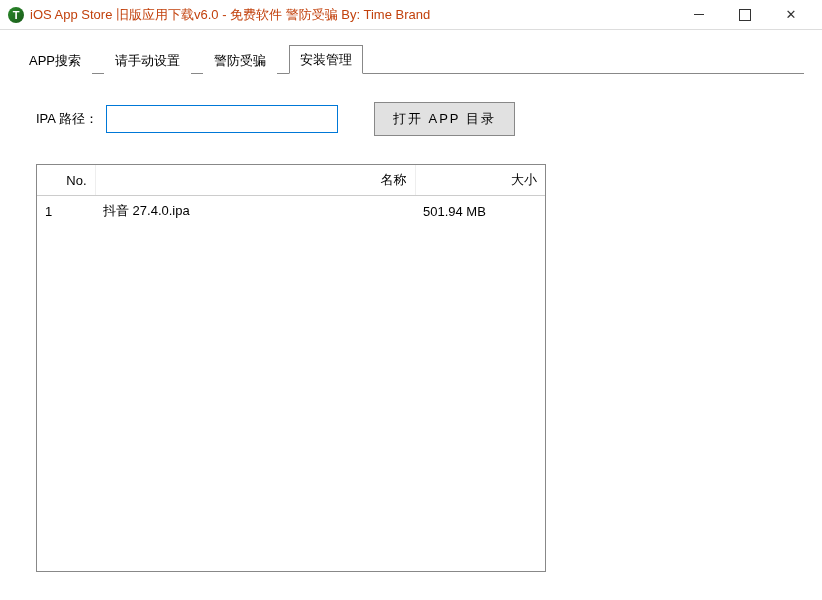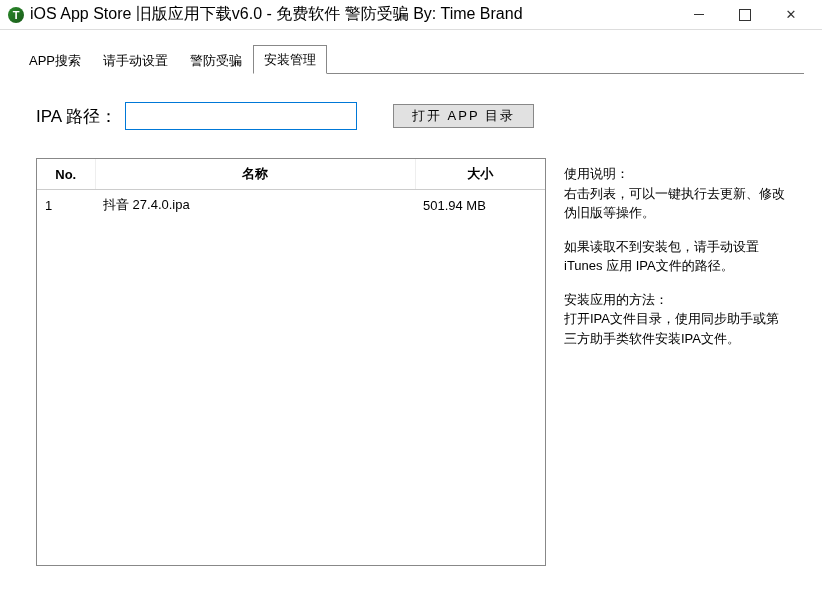--- a/index.html
+++ b/index.html
@@ -31,22 +31,22 @@
       display: inline-flex;
       align-items: center;
       justify-content: center;
       color: #fff;
       font-size: 11px;
       font-weight: bold;
       margin-right: 6px;
     }
     .titlebar .title {
       flex: 1;
-      font-size: 16px;
-      color: #000000;
+      font-size: 13px;
+      color: #c2410c;
     }
     .titlebar .controls {
       display: flex;
     }
     .titlebar .ctrl {
       width: 46px;
       height: 30px;
       display: flex;
       align-items: center;
       justify-content: center;
@@ -57,20 +57,21 @@
     .titlebar .ctrl.max::before { content: ""; width: 10px; height: 10px; border: 1px solid #333; display: block; }
     .titlebar .ctrl.close::before { content: "✕"; font-size: 13px; }
     .content {
       padding: 18px 18px 0 18px;
     }
     .tabs {
       display: flex;
       align-items: flex-end;
       border-bottom: 1px solid #888;
       height: 26px;
+      gap: 12px;
     }
     .tab {
       padding: 5px 10px 4px 10px;
       font-size: 13px;
       cursor: pointer;
       color: #000;
       border: 1px solid transparent;
       border-bottom: none;
       position: relative;
       top: 1px;
@@ -84,34 +85,34 @@
     }
     .panel {
       padding: 28px 18px 18px 18px;
     }
     .path-row {
       display: flex;
       align-items: center;
       margin-bottom: 28px;
     }
     .path-label {
-      font-size: 17px;
+      font-size: 13px;
       margin-right: 8px;
     }
     .path-input {
       width: 232px;
       height: 28px;
       border: 1px solid #0078d7;
       padding: 2px 4px;
       font-size: 12px;
       outline: none;
     }
     .open-btn {
       margin-left: 36px;
-      height: 24px;
+      height: 34px;
       padding: 0 18px;
       border: 1px solid #888;
       background: #e1e1e1;
       font-size: 13px;
       font-family: inherit;
       cursor: pointer;
       letter-spacing: 2px;
     }
     .main-row {
       display: flex;
@@ -123,22 +124,22 @@
       height: 408px;
       overflow: auto;
       background: #fff;
     }
     table {
       width: 100%;
       border-collapse: collapse;
       table-layout: fixed;
     }
     thead th {
-      text-align: center;
-      font-weight: bold;
+      text-align: right;
+      font-weight: normal;
       font-size: 13px;
       padding: 6px 8px;
       border-bottom: 1px solid #ccc;
       border-right: 1px solid #eee;
       background: #fff;
       margin-left: 16px;
     }
     thead th:last-child { border-right: none; }
     tbody td {
       font-size: 13px;
@@ -197,20 +198,15 @@
           <tbody>
             <tr>
               <td>1</td>
               <td>抖音 27.4.0.ipa</td>
               <td>501.94 MB</td>
             </tr>
           </tbody>
         </table>
       </div>
 
-      <div class="help">
-        <p>使用说明：<br>右击列表，可以一键执行去更新、修改伪旧版等操作。</p>
-        <p>如果读取不到安装包，请手动设置 iTunes 应用 IPA文件的路径。</p>
-        <p>安装应用的方法：<br>打开IPA文件目录，使用同步助手或第三方助手类软件安装IPA文件。</p>
-      </div>
     </div>
   </div>
 </div>
 
 </body></html>

